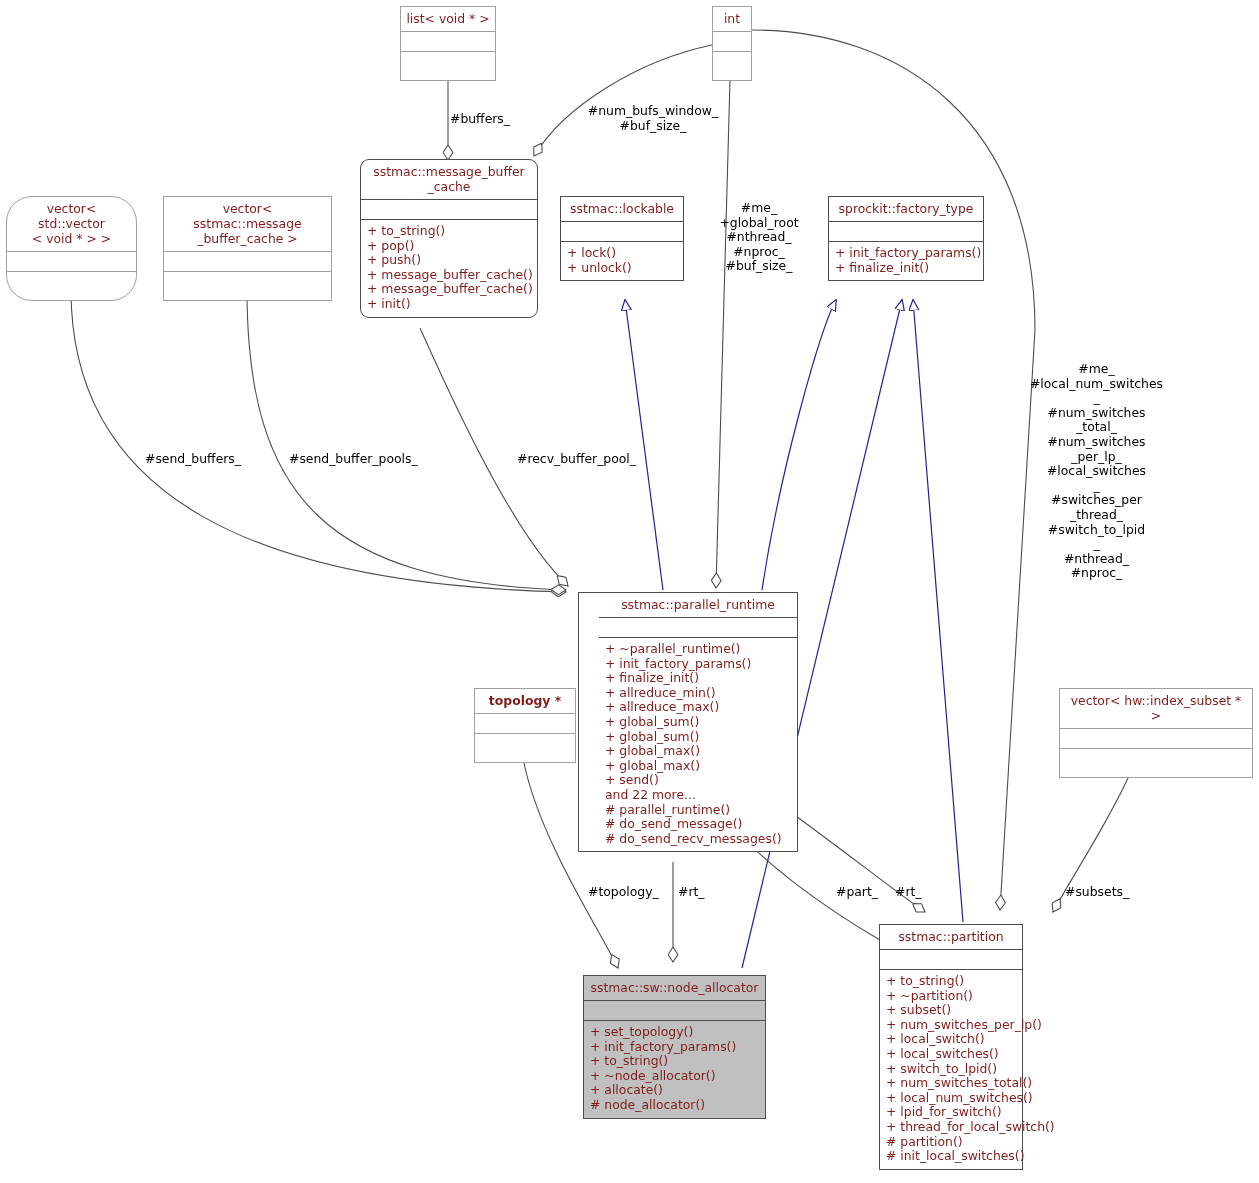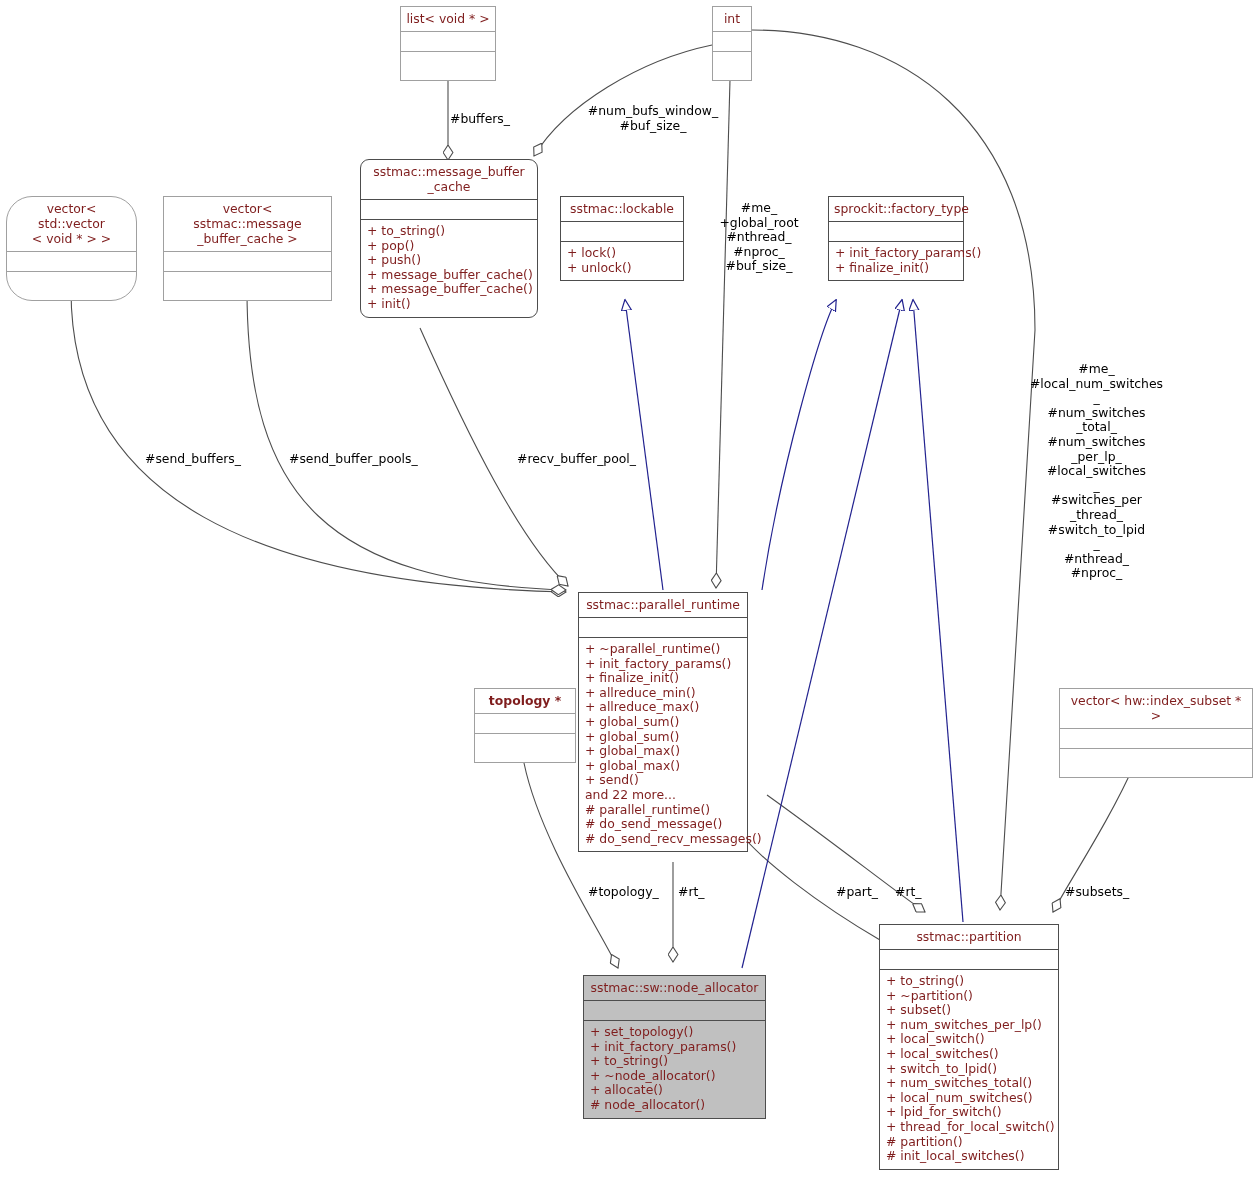--- a/index.html
+++ b/index.html
@@ -143,30 +143,30 @@
 
   <div class="uml strong" style="left:560px;top:196px;width:124px;">
     <div class="title">sstmac::lockable</div>
     <div class="sep attrs empty"></div>
     <div class="sep ops">
       <div>+ lock()</div>
       <div>+ unlock()</div>
     </div>
   </div>
 
-  <div class="uml strong" style="left:828px;top:196px;width:136px;">
+  <div class="uml strong" style="left:828px;top:196px;width:156px;">
     <div class="title">sprockit::factory_type</div>
     <div class="sep attrs empty"></div>
     <div class="sep ops">
       <div>+ init_factory_params()</div>
       <div>+ finalize_init()</div>
     </div>
   </div>
 
-  <div class="uml strong" style="left:578px;top:592px;width:170px;">
+  <div class="uml strong" style="left:578px;top:592px;width:220px;padding-left:20px;">
     <div class="title">sstmac::parallel_runtime</div>
     <div class="sep attrs empty"></div>
     <div class="sep ops">
       <div>+ ~parallel_runtime()</div>
       <div>+ init_factory_params()</div>
       <div>+ finalize_init()</div>
       <div>+ allreduce_min()</div>
       <div>+ allreduce_max()</div>
       <div>+ global_sum()</div>
       <div>+ global_sum()</div>
@@ -198,21 +198,21 @@
     <div class="sep ops">
       <div>+ set_topology()</div>
       <div>+ init_factory_params()</div>
       <div>+ to_string()</div>
       <div>+ ~node_allocator()</div>
       <div>+ allocate()</div>
       <div># node_allocator()</div>
     </div>
   </div>
 
-  <div class="uml strong" style="left:879px;top:924px;width:180px;">
+  <div class="uml strong" style="left:879px;top:924px;width:144px;">
     <div class="title">sstmac::partition</div>
     <div class="sep attrs empty"></div>
     <div class="sep ops">
       <div>+ to_string()</div>
       <div>+ ~partition()</div>
       <div>+ subset()</div>
       <div>+ num_switches_per_lp()</div>
       <div>+ local_switch()</div>
       <div>+ local_switches()</div>
       <div>+ switch_to_lpid()</div>

